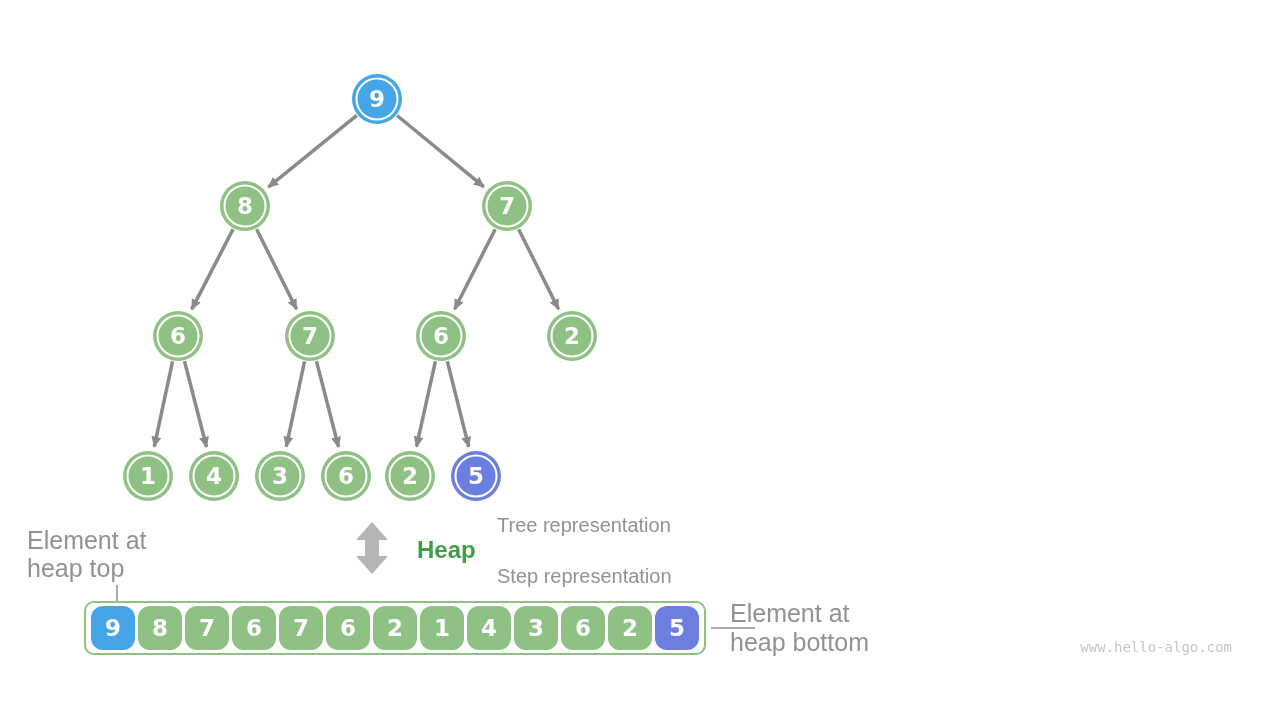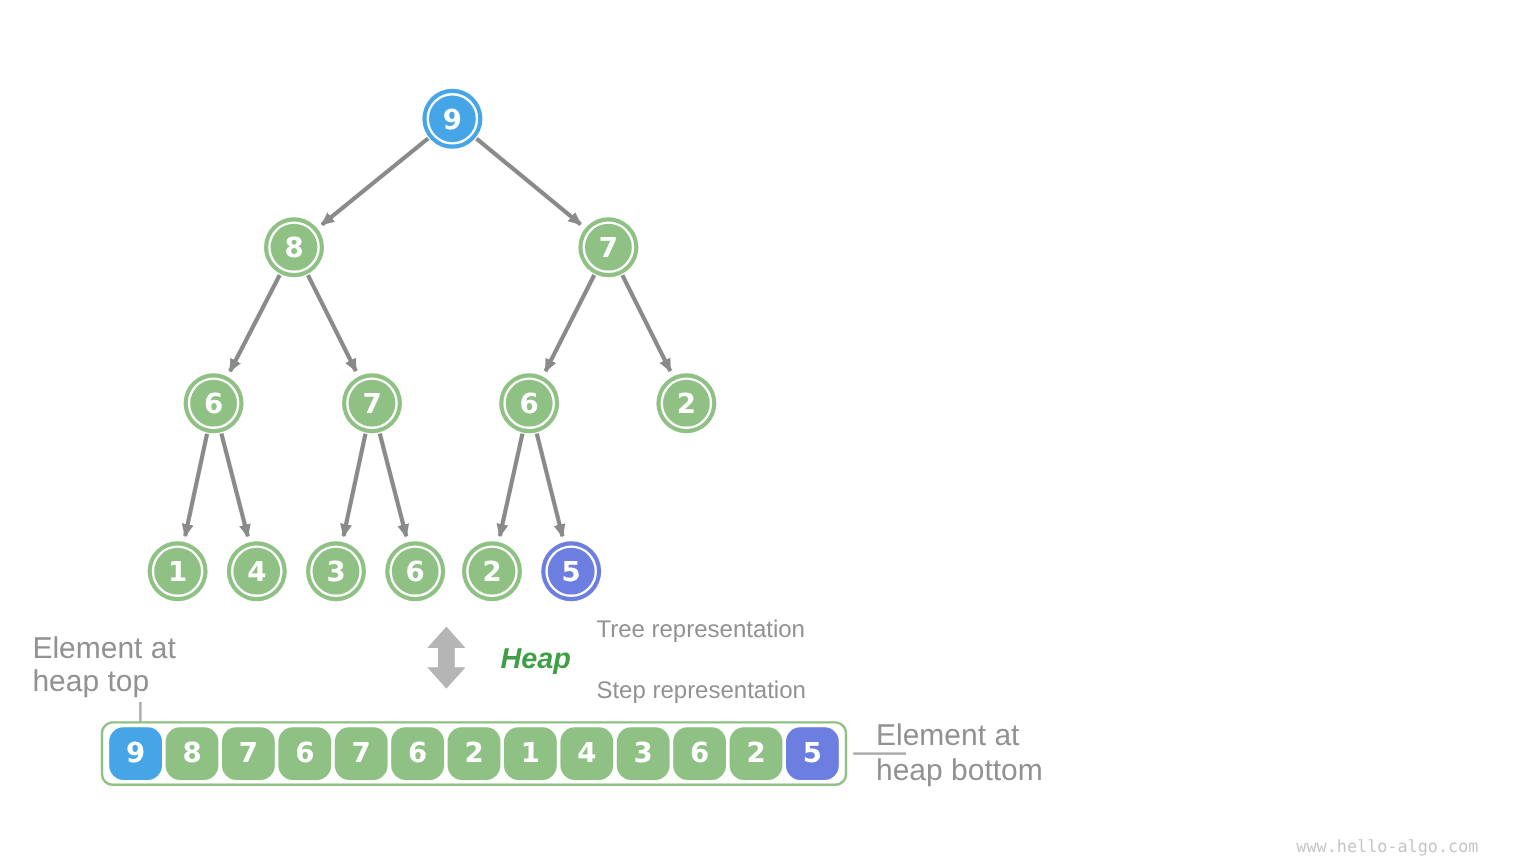--- a/index.html
+++ b/index.html
@@ -13,21 +13,21 @@
     left:689px;top:165px;
     font-size:25px;font-weight:bold;color:var(--title-dark);
     letter-spacing:0.2px;
   }
   .rep-label{
     color:var(--label-gray);font-size:20px;white-space:nowrap;
   }
   .tree-rep{left:497px;top:514px;text-align:center;}
   .array-rep{left:497px;top:565px;}
   .heap-label{
-    left:417px;top:536px;font-size:24px;font-weight:bold;color:var(--heap-green);font-style:italic;
+    left:417px;top:536px;font-size:24px;font-weight:bold;color:var(--heap-green);
   }
   .updown{left:356px;top:522px;width:32px;height:52px;}
   .side-label{
     color:var(--label-gray);font-size:25px;line-height:28px;text-align:left;
     white-space:pre-line;width:180px;
   }
   .elem-top{left:27px;top:526px;}
   .elem-bottom{left:730px;top:599px;line-height:29px;}
   .conn-v{left:116px;top:585px;width:2px;height:20px;background:#aaaaaa;}
   .conn-h{left:711px;top:627px;width:44px;height:2px;background:#aaaaaa;}
@@ -42,21 +42,21 @@
     font-family:"DejaVu Sans", sans-serif;
   }
   .step-button{
     left:1082px;top:602px;width:148px;height:50px;box-sizing:border-box;
     background:#fbfbfb;border:1.5px solid var(--button-border);border-radius:10px;
     display:flex;align-items:center;justify-content:center;
     font-family:"DejaVu Sans Mono", monospace;font-weight:bold;font-size:25px;
     color:var(--button-text);cursor:pointer;
   }
   .watermark{
-    left:1075px;top:698px;width:157px;text-align:right;
+    left:1075px;top:639px;width:157px;text-align:right;
     font-family:"DejaVu Sans Mono", monospace;font-size:14px;color:var(--watermark-gray);
     white-space:nowrap;
   }
 </style>
 </head>
 <body>
 
 <div class="stage">
 
   <svg id="tree-svg" width="1280" height="720">

